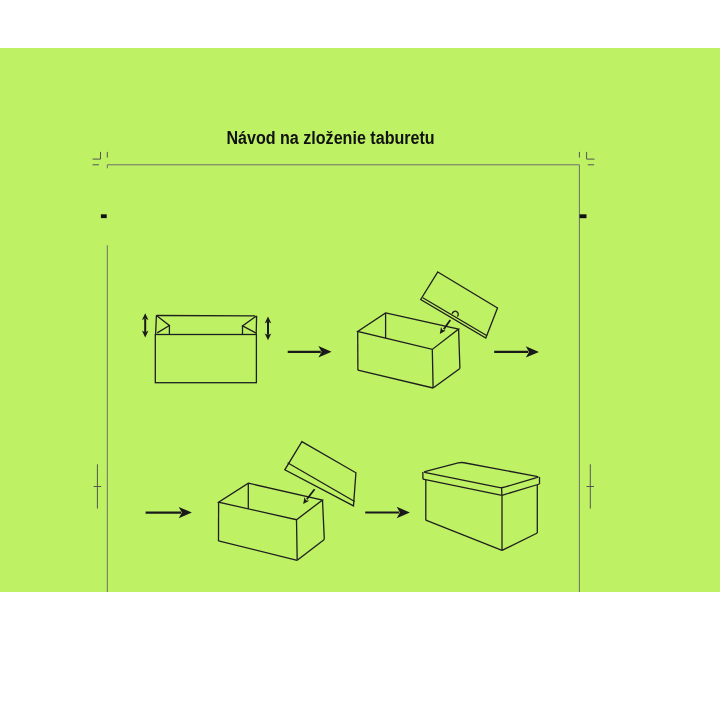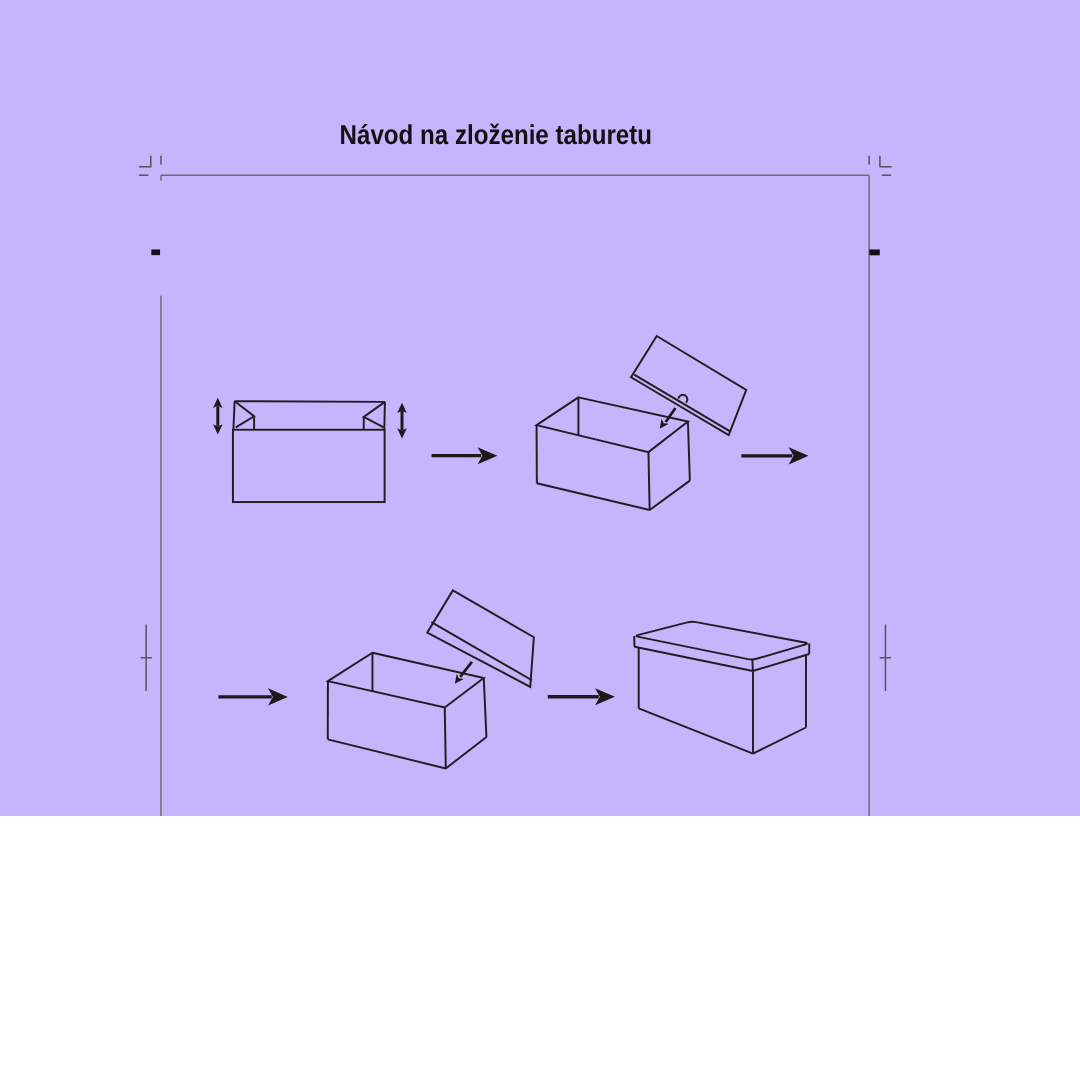--- a/index.html
+++ b/index.html
@@ -1,16 +1,16 @@
 <!DOCTYPE html>
 <html><head>
 <meta charset="utf-8">
 <style>
   html,body{margin:0;padding:0;background:#ffffff;}
-  #page{position:relative;width:720px;height:544px;background:#c4b5fd;overflow:hidden;}
+  #page{position:relative;width:720px;height:544px;background:#bef264;overflow:hidden;margin-top:48px;}
 </style>
 </head>
 <body>
 <div id="page">
 <svg width="720" height="720" viewBox="0 0 720 720">
 
   <g stroke="#6d6d6d" stroke-width="1" fill="none">
     <line x1="107.3" y1="116.8" x2="579.4" y2="116.8"></line>
     <line x1="107.3" y1="116.8" x2="107.3" y2="120.3"></line>
     <line x1="107.3" y1="197.2" x2="107.3" y2="588.2"></line>

